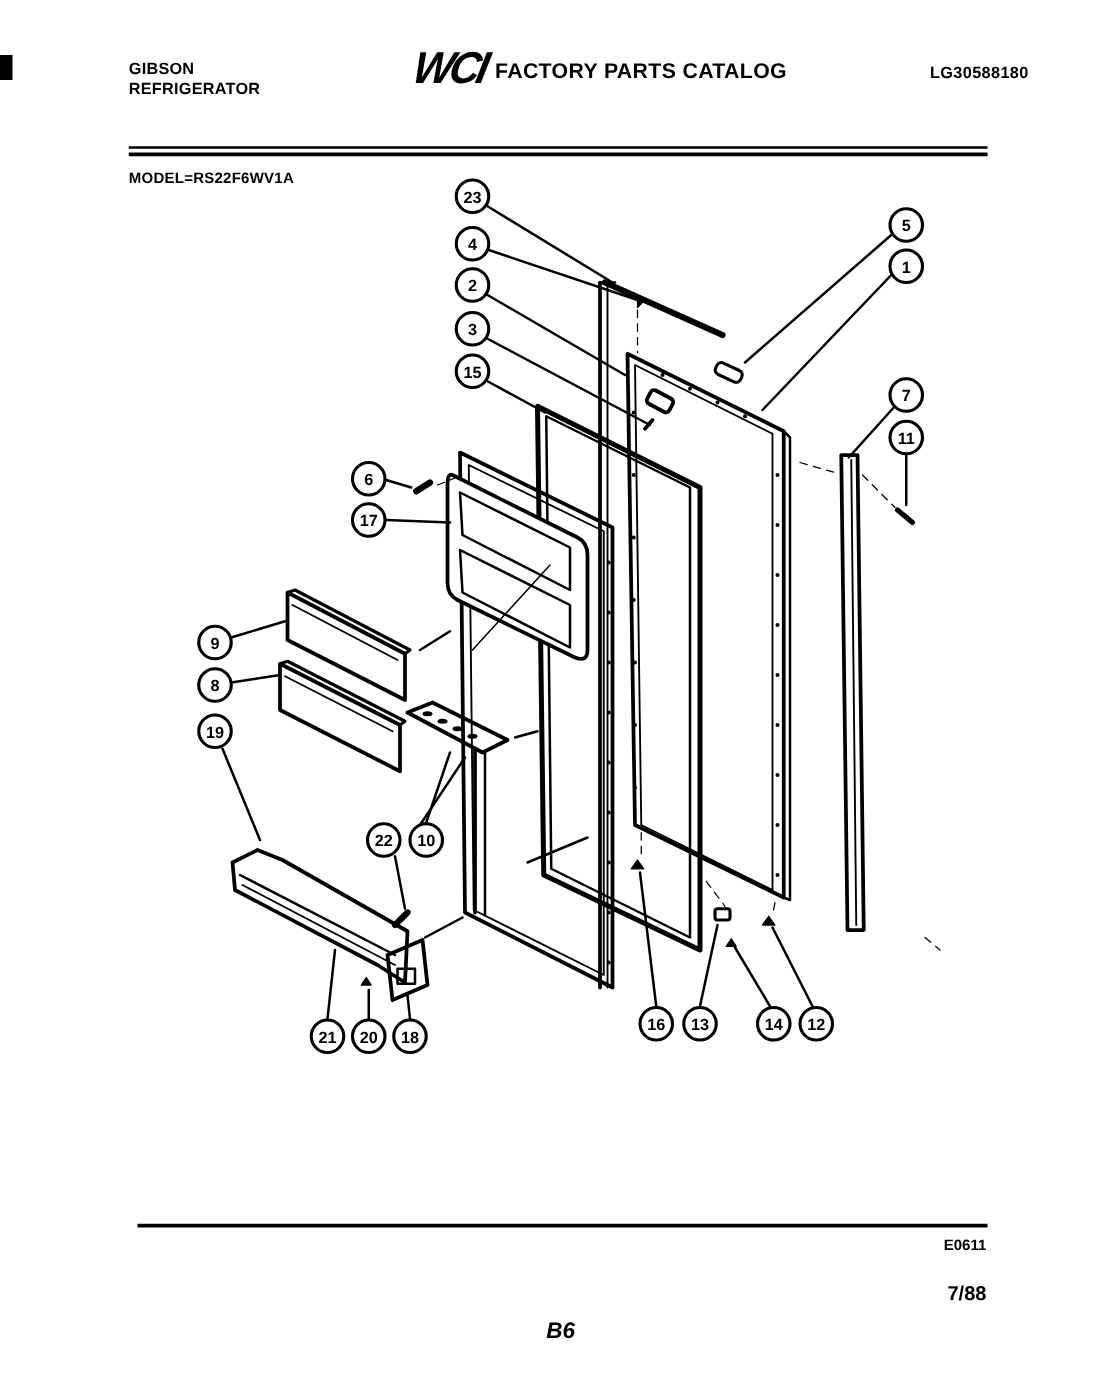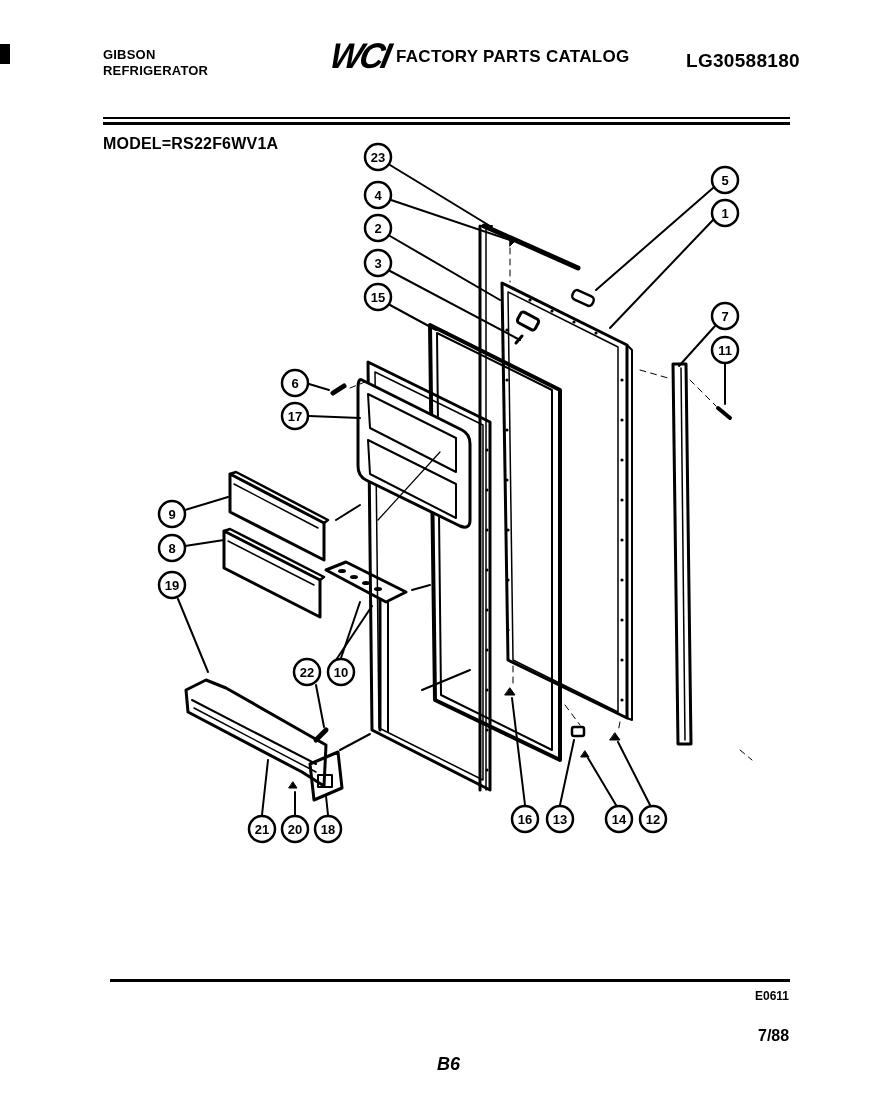--- a/index.html
+++ b/index.html
@@ -5,24 +5,24 @@
   html, body { margin:0; padding:0; background:#ffffff; }
   body { width:880px; height:1098px; position:relative; overflow:hidden;
          font-family:"Liberation Sans", sans-serif; color:#000; }
   .abs { position:absolute; }
   .hdr { font-weight:bold; font-size:13px; letter-spacing:0.2px; line-height:15px; }
   .brand-line { left:103px; top:47px;text-align:right; }
   .brand-line2 { left:103px; top:63px; }
   .logo { left:331px; top:38px; font-size:34px; font-weight:900; font-style:italic;
           letter-spacing:-3px; transform:skewX(-12deg) scaleY(1.05); line-height:34px; }
   .catalog { left:396px; top:47px; font-weight:bold; font-size:17px; letter-spacing:0.3px; }
-  .catno { left:686px; top:50px; font-weight:bold; font-size:19px; letter-spacing:0.3px; }
+  .catno { left:744px; top:50px; font-weight:bold; font-size:13px; letter-spacing:0.3px; }
   .rule1 { left:103px; top:117px; width:687px; height:2px; background:#000; }
   .rule2 { left:103px; top:122px; width:687px; height:3px; background:#000; }
-  .model { left:103px; top:135px; font-weight:bold; font-size:16px; letter-spacing:0.2px; }
+  .model { left:103px; top:135px; font-weight:bold; font-size:12px; letter-spacing:0.2px; }
   .diagcode { left:755px; top:989px; font-weight:bold; font-size:12px; }
   .rule3 { left:110px; top:979px; width:680px; height:3px; background:#000; }
   .pageno { left:437px; top:1027px; font-weight:900; font-style:italic; font-size:18px;margin-top:27px; }
   .date { left:758px; top:1027px; font-weight:bold; font-size:16px; }
   .margin-mark { left:0; top:44px; width:10px; height:20px; background:#000; }
   svg.diagram { position:absolute; left:0; top:0; }
   .callout-txt { font-family:"Liberation Sans", sans-serif; font-weight:bold; font-size:13px; }
 </style>
 </head>
 <body>

